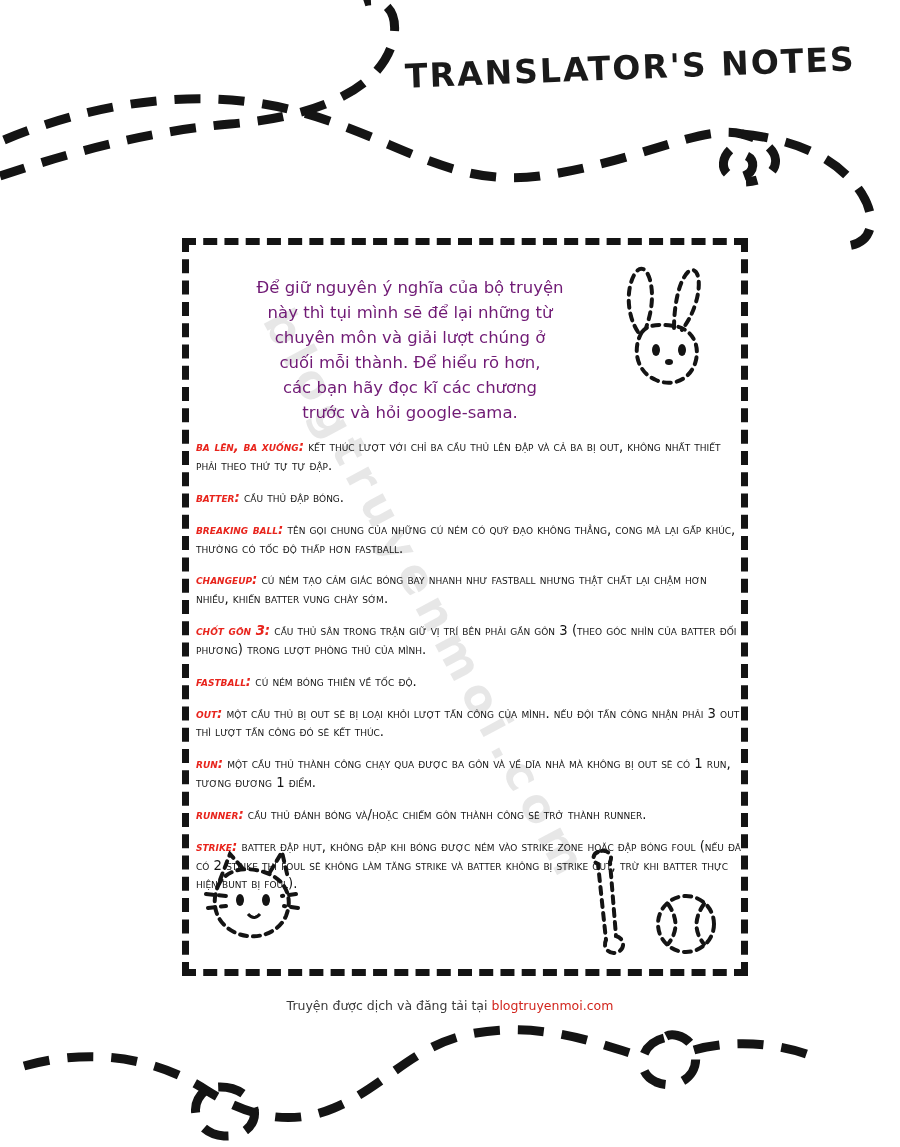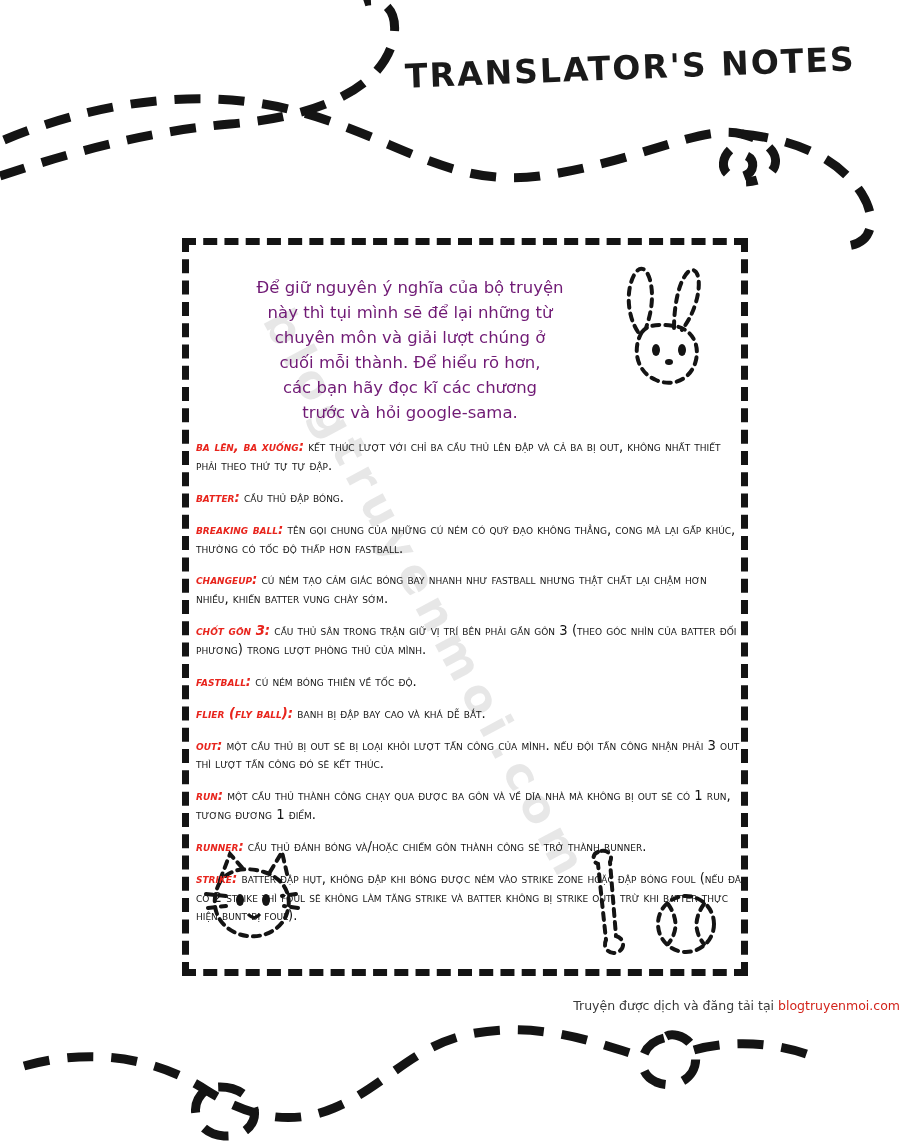--- a/index.html
+++ b/index.html
@@ -102,21 +102,21 @@
     font-variant: small-caps;
     text-transform: lowercase;
   }
 
   
   .credit {
     position: absolute;
     left: 0;
     right: 0;
     top: 998px;
-    text-align: right;
+    text-align: center;
     font-size: 12.5px;
     color: #3a3a3a;
   }
   .credit .site { color: #d2241c; }
 
   
   .doodle-bunny { position: absolute; left: 612px; top: 262px; }
   .doodle-cat { position: absolute; left: 196px; top: 838px; }
   .doodle-bat { position: absolute; left: 584px; top: 848px; }
 </style>
@@ -196,21 +196,20 @@
   <div>trước và hỏi google-sama.</div>
 </div>
 
 <div class="glossary">
   <p class="entry"><span class="term">Ba lên, ba xuống:</span> <span class="def">kết thúc lượt với chỉ ba cầu thủ lên đập và cả ba bị out, không nhất thiết phải theo thứ tự tự đập.</span></p>
   <p class="entry"><span class="term">Batter:</span> <span class="def">cầu thủ đập bóng.</span></p>
   <p class="entry"><span class="term">Breaking Ball:</span> <span class="def">tên gọi chung của những cú ném có quỹ đạo không thẳng, cong mà lại gấp khúc, thường có tốc độ thấp hơn fastball.</span></p>
   <p class="entry"><span class="term">Changeup:</span> <span class="def">cú ném tạo cảm giác bóng bay nhanh như fastball nhưng thật chất lại chậm hơn nhiều, khiến batter vung chày sớm.</span></p>
   <p class="entry"><span class="term">Chốt gôn 3:</span> <span class="def">cầu thủ sân trong trận giữ vị trí bên phải gần gôn 3 (theo góc nhìn của batter đối phương) trong lượt phòng thủ của mình.</span></p>
   <p class="entry"><span class="term">Fastball:</span> <span class="def">cú ném bóng thiên về tốc độ.</span></p>
-  <p class="entry"><span class="term">Flier (fly ball):</span> <span class="def">banh bị đập bay cao và khá dễ bắt.</span></p>
   <p class="entry"><span class="term">Out:</span> <span class="def">một cầu thủ bị out sẽ bị loại khỏi lượt tấn công của mình. Nếu đội tấn công nhận phải 3 out thì lượt tấn công đó sẽ kết thúc.</span></p>
   <p class="entry"><span class="term">Run:</span> <span class="def">một cầu thủ thành công chạy qua được ba gôn và về dĩa nhà mà không bị out sẽ có 1 run, tương đương 1 điểm.</span></p>
   <p class="entry"><span class="term">Runner:</span> <span class="def">cầu thủ đánh bóng và/hoặc chiếm gôn thành công sẽ trở thành runner.</span></p>
   <p class="entry"><span class="term">Strike:</span> <span class="def">batter đập hụt, không đập khi bóng được ném vào strike zone hoặc đập bóng foul (nếu đã có 2 strike thì foul sẽ không làm tăng strike và batter không bị strike out, trừ khi batter thực hiện bunt bị foul).</span></p>
 </div>
 
 <div class="credit">
   <span>Truyện được dịch và đăng tải tại </span><span class="site">blogtruyenmoi.com</span>
 </div>
 

